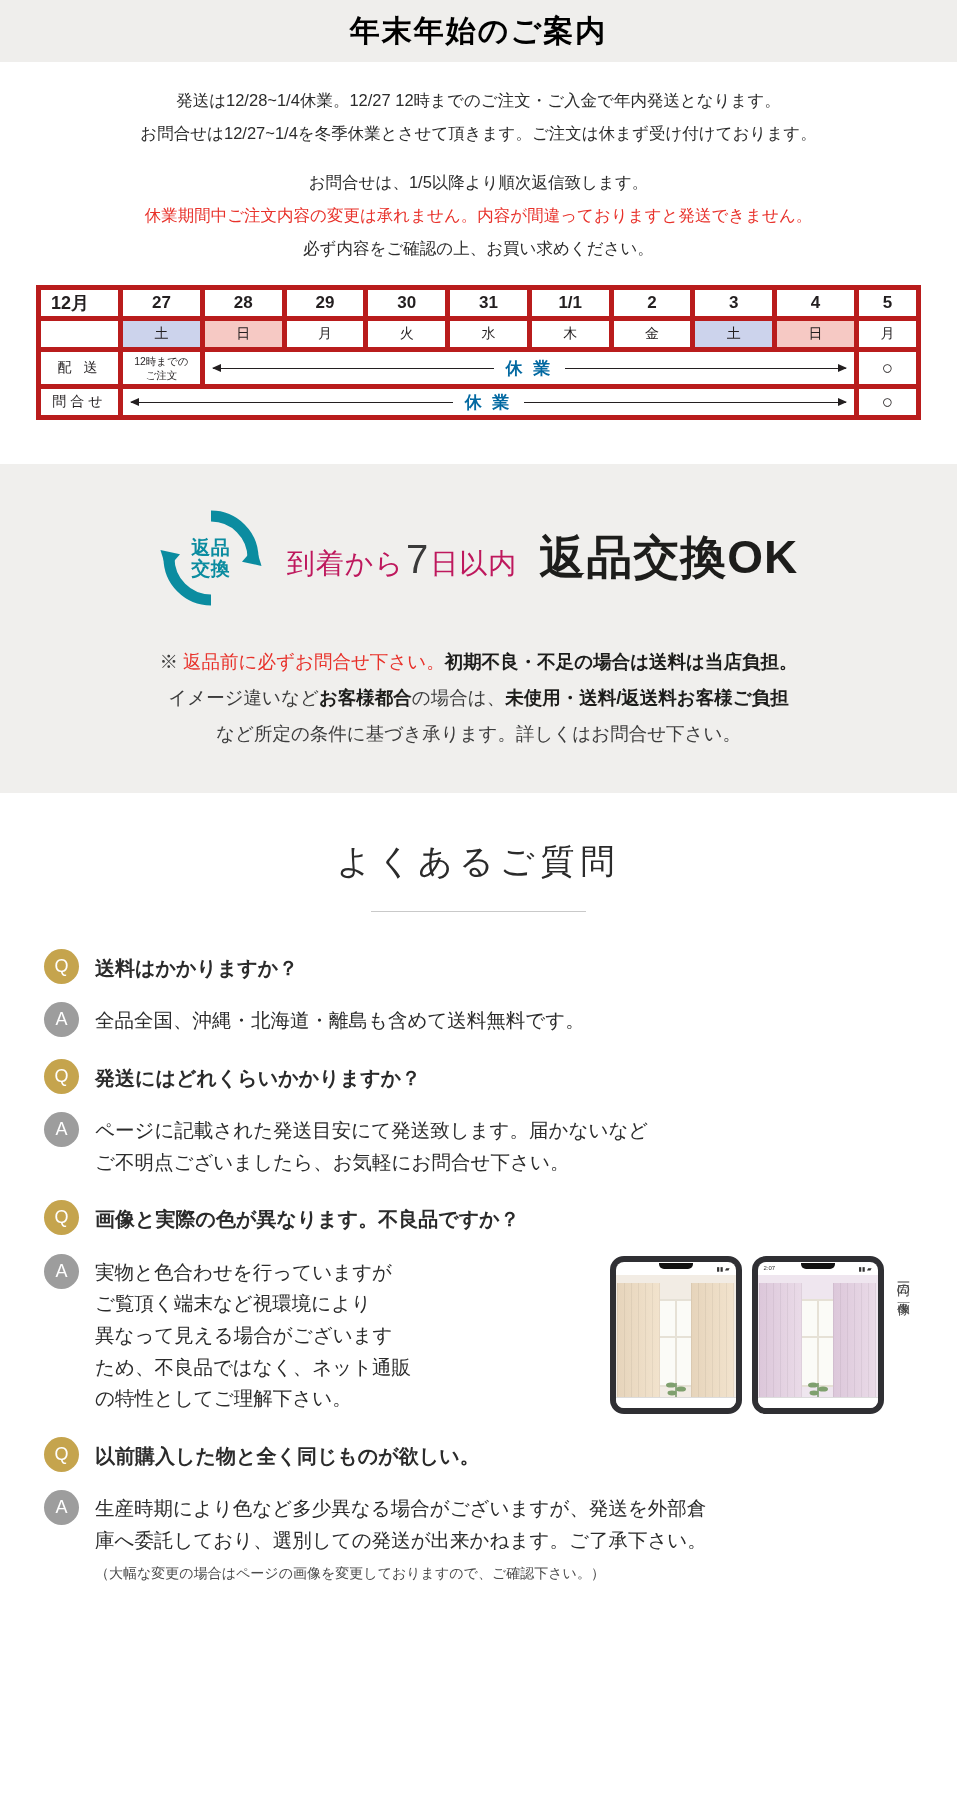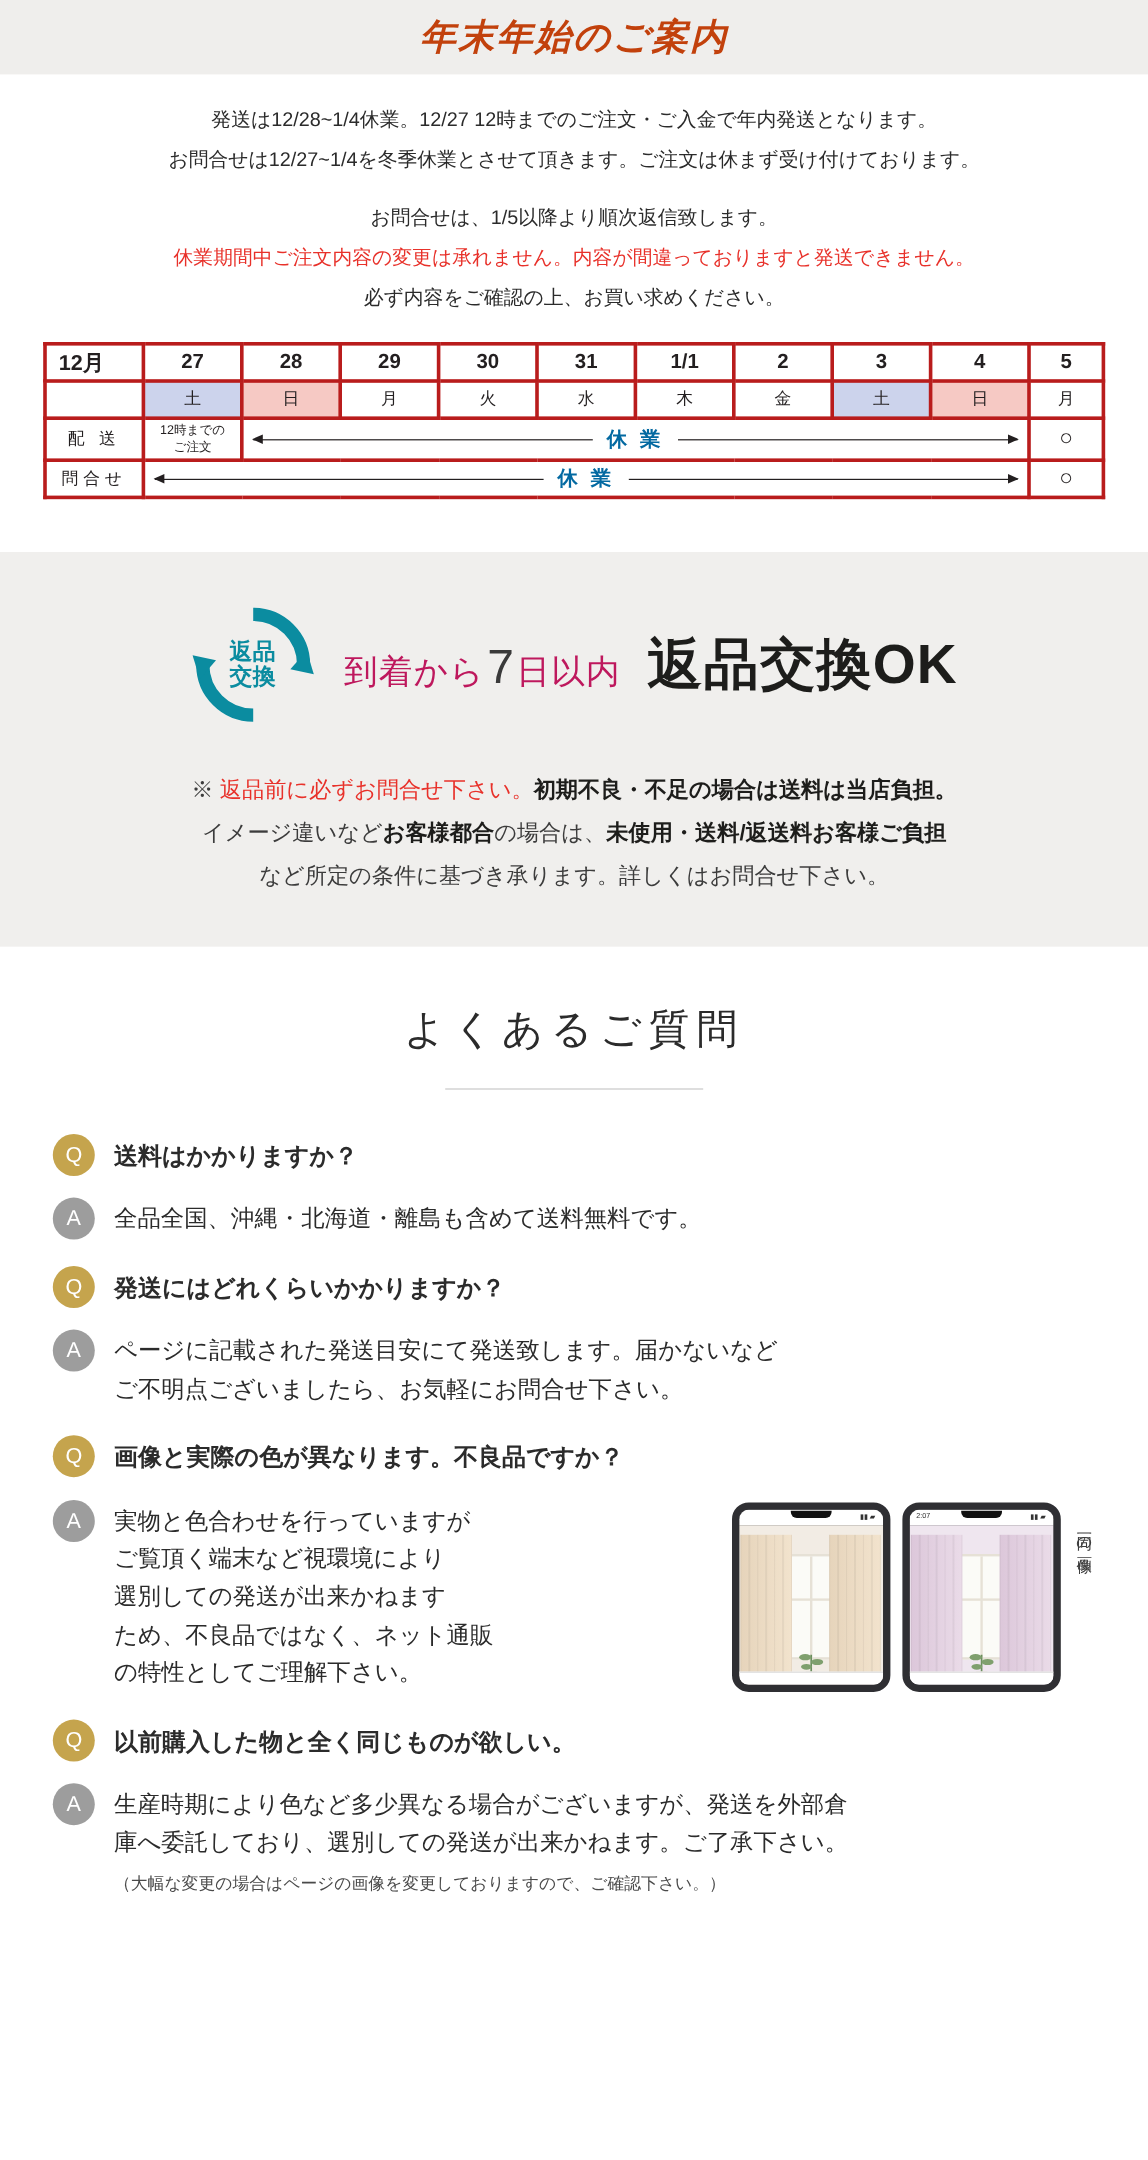--- a/index.html
+++ b/index.html
@@ -21,43 +21,42 @@
     background: #efeeec;
     height: 62px;
     display: flex;
     align-items: center;
     justify-content: center;
   }
   .notice-title {
     font-size: 30px;
     font-weight: 700;
     letter-spacing: 2px;
-    color: #c2410c;
-    font-style: italic;
+    color: #000000;
   }
   .notice-lines {
     text-align: center;
     padding-top: 22px;
     font-size: 16.5px;
     line-height: 2.0;
     color: #2b2b2b;
   }
   .notice-lines .red { color: #e8312a; }
   .notice-block2 { padding-top: 16px; }
 
   
   .cal-wrap { padding: 20px 36px 0 36px; }
   table.cal {
     width: 100%;
     border-collapse: collapse;
     table-layout: fixed;
     font-size: 15px;
   }
   table.cal td, table.cal th {
-    border: 3px solid #b91c1c;
+    border: 5px solid #b91c1c;
     text-align: center;
     font-weight: 400;
     height: 31px;
     vertical-align: middle;
   }
   table.cal .colhead { font-size: 17px; font-weight: 700; }
   table.cal .month-cell { font-size: 18px; font-weight: 700; text-align: left; padding-left: 10px; }
   table.cal .row-label { font-size: 14px; letter-spacing: 4px; font-weight: 500; }
   .dw { font-size: 14px; }
   .dw.sat { background: #ccd3ec; }
@@ -441,21 +440,21 @@
         <div class="qa-row">
           <div class="bubble q">Q</div>
           <div class="qa-text q">画像と実際の色が異なります。不良品ですか？</div>
         </div>
         <div class="qa-row qa-with-phones">
           <div class="bubble a">A</div>
           <div class="qa-left">
             <div class="qa-text">
               <div>実物と色合わせを行っていますが</div>
               <div>ご覧頂く端末など視環境により</div>
-              <div>選別しての発送が出来かねます</div>
+              <div>異なって見える場合がございます</div>
               <div>ため、不良品ではなく、ネット通販</div>
               <div>の特性としてご理解下さい。</div>
             </div>
           </div>
 
           <div class="phones">
             <div class="phone beige">
               <div class="notch"></div>
               <div class="statusbar">
                 <span></span>

